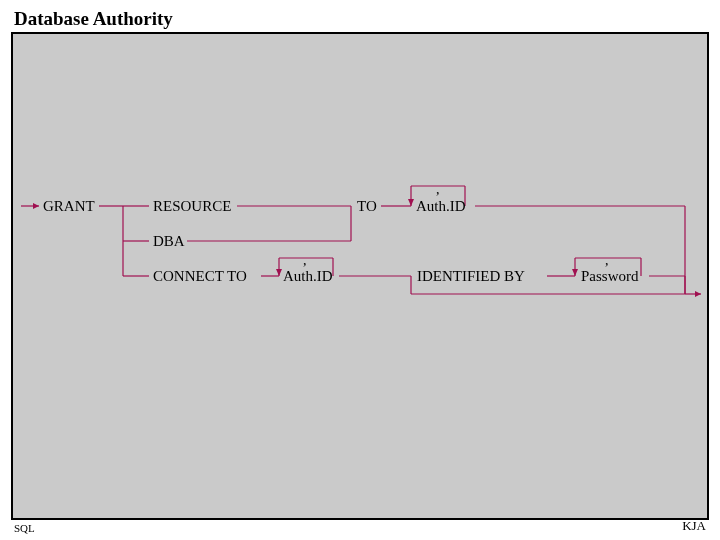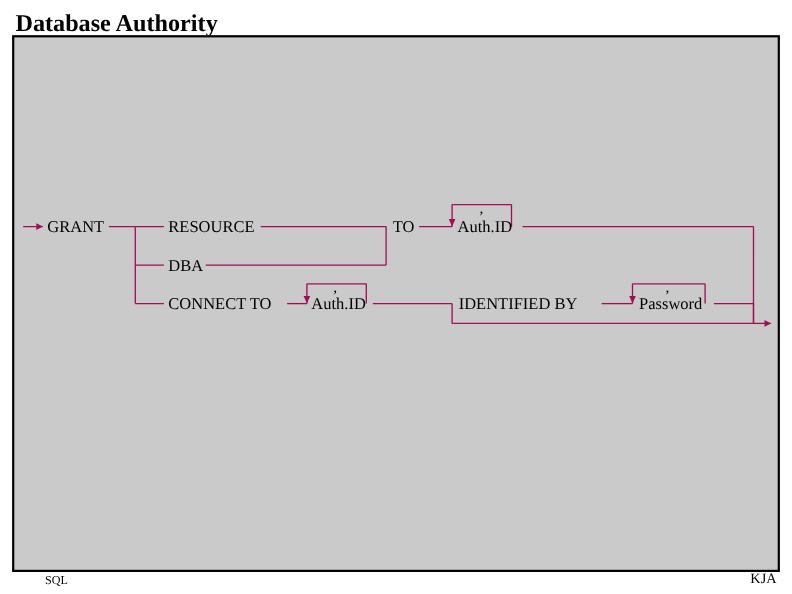--- a/index.html
+++ b/index.html
@@ -1,19 +1,19 @@
 <!DOCTYPE html>
 <html><head>
 <meta charset="utf-8">
 <style>
   html,body{margin:0;padding:0;width:720px;height:540px;background:#fff;font-family:"Times New Roman",serif;}
-  .title{position:absolute;left:14px;top:8px;font-size:22px;font-weight:bold;}
+  .title{position:absolute;left:14px;top:8px;font-size:19px;font-weight:bold;}
   .panel{position:absolute;left:11px;top:32px;width:698px;height:488px;background:#cacaca;border:2px solid #000;box-sizing:border-box;}
   .shadow{position:absolute;left:17px;top:38px;width:698px;height:488px;background:#000;z-index:-1;}
-  .footL{position:absolute;left:14px;bottom:6px;font-size:11px;margin-left:27px;}
+  .footL{position:absolute;left:14px;bottom:6px;font-size:11px;}
   .footR{position:absolute;right:14px;bottom:6px;font-size:13px;}
   text{font-family:"Times New Roman",serif;}
   line,path{stroke:#a01050;stroke-width:1.2;fill:none;}
   .arrow{fill:#a01050;}
 </style>
 </head>
 <body>
 
 <div class="title">Database Authority</div>
 <div class="shadow"></div>

